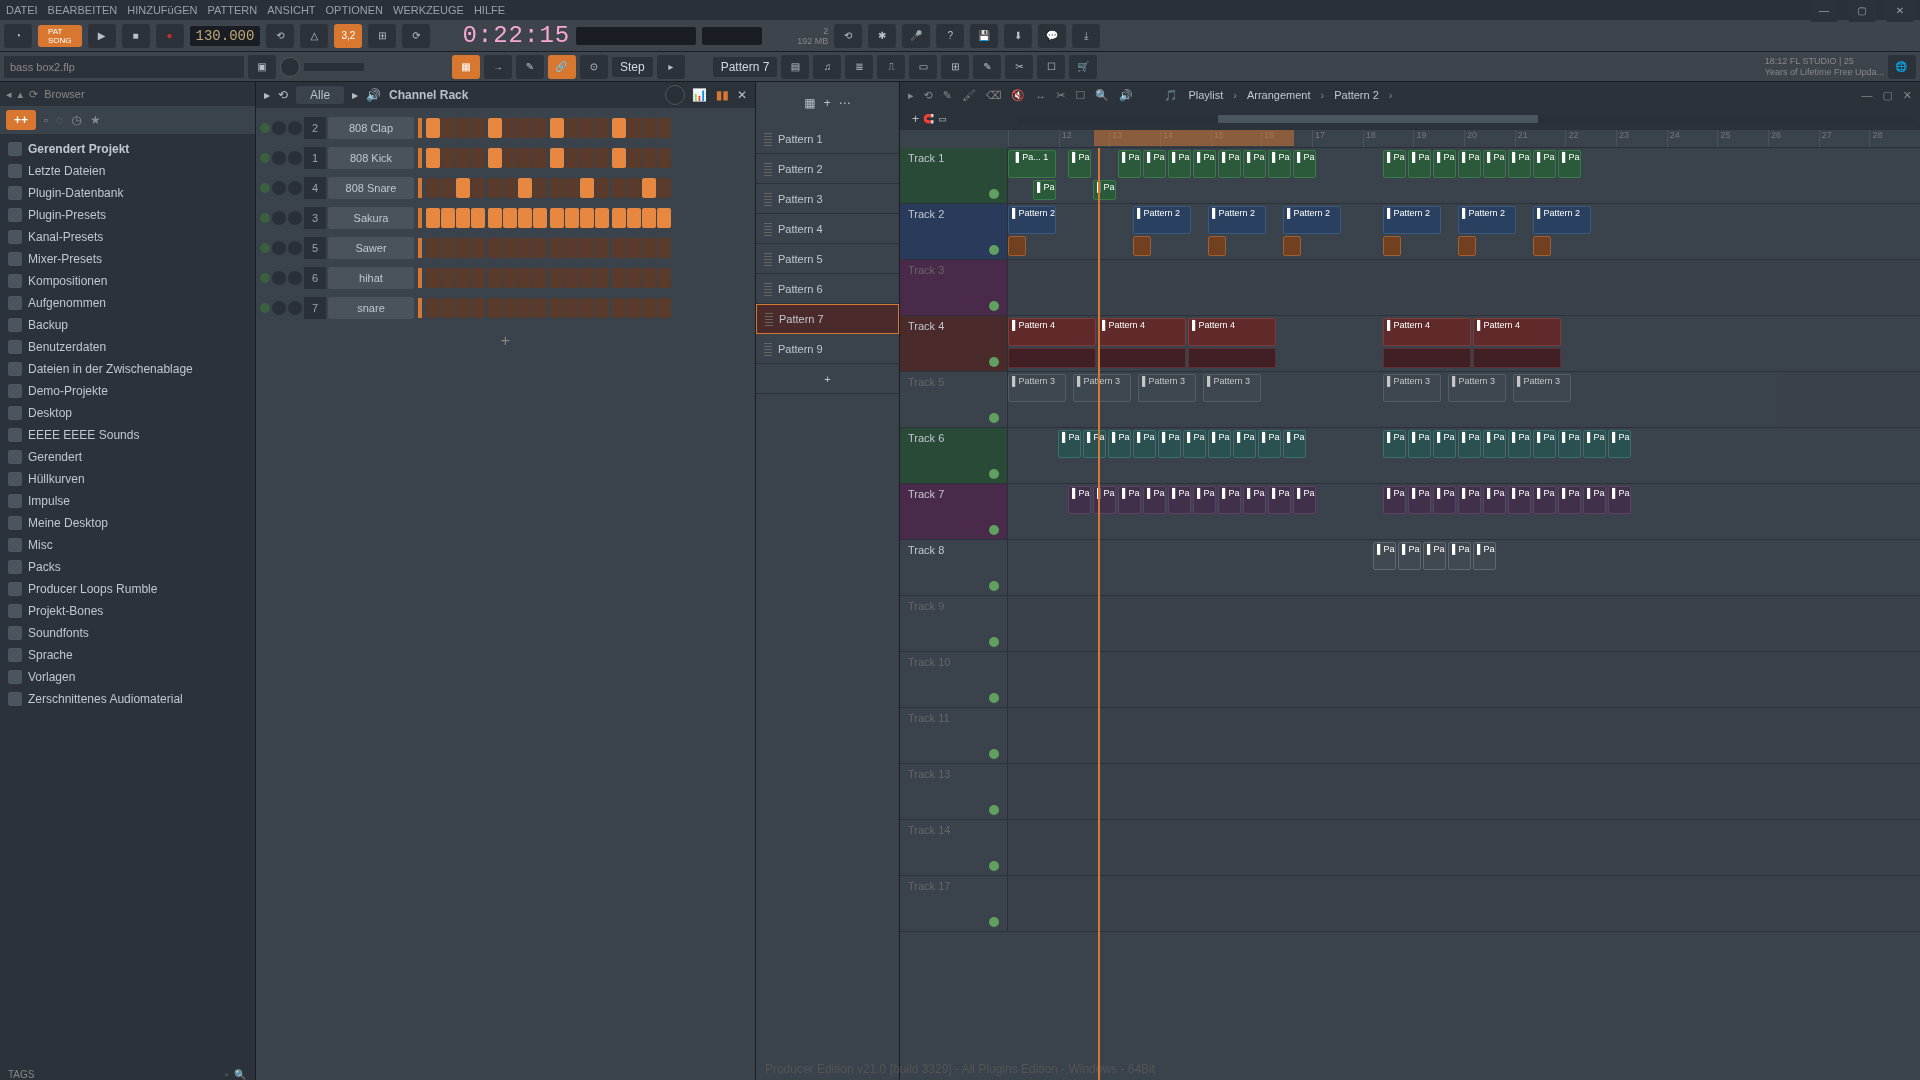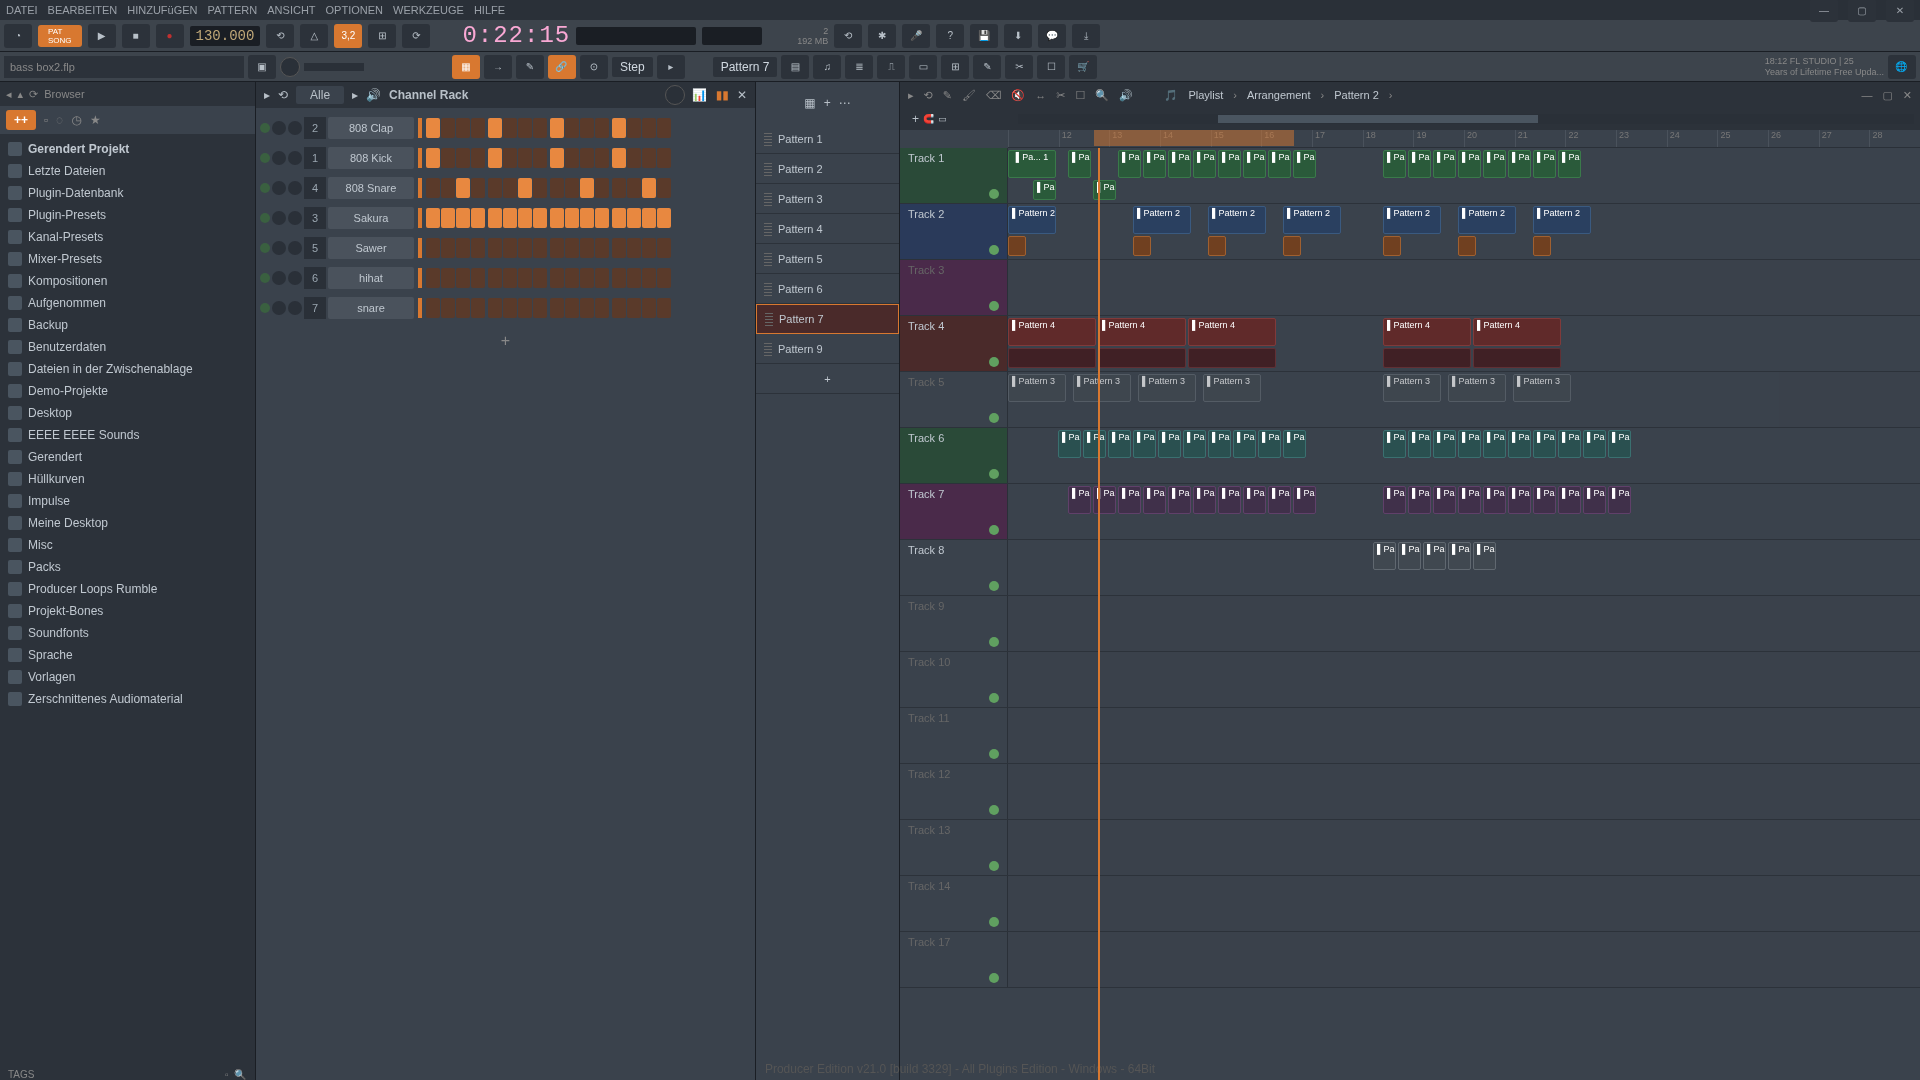--- a/index.html
+++ b/index.html
@@ -796,27 +796,20 @@
         </div>
         <div class="track-row">
           <div class="track-head  dim">
             <span>Track 11</span>
             <span class="track-mute"></span>
           </div>
           <div class="track-lane dim"></div>
         </div>
         <div class="track-row">
           <div class="track-head  dim">
-            <span>Track 12</span>
-            <span class="track-mute"></span>
-          </div>
-          <div class="track-lane dim"></div>
-        </div>
-        <div class="track-row">
-          <div class="track-head  dim">
             <span>Track 13</span>
             <span class="track-mute"></span>
           </div>
           <div class="track-lane dim"></div>
         </div>
         <div class="track-row">
           <div class="track-head  dim">
             <span>Track 14</span>
             <span class="track-mute"></span>
           </div>

